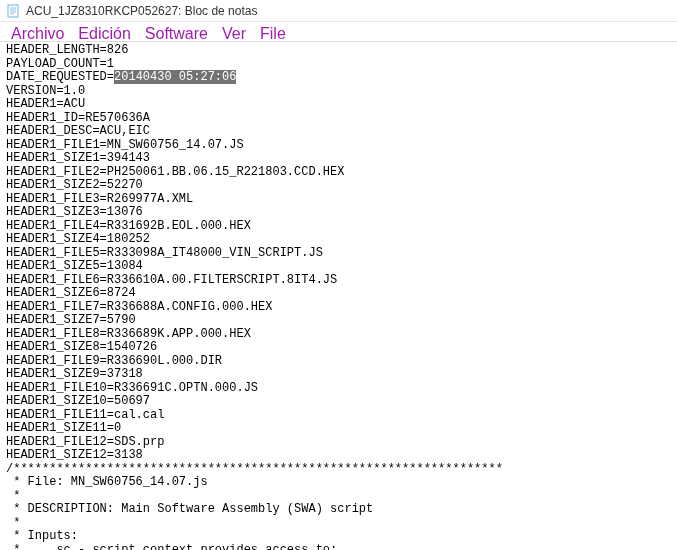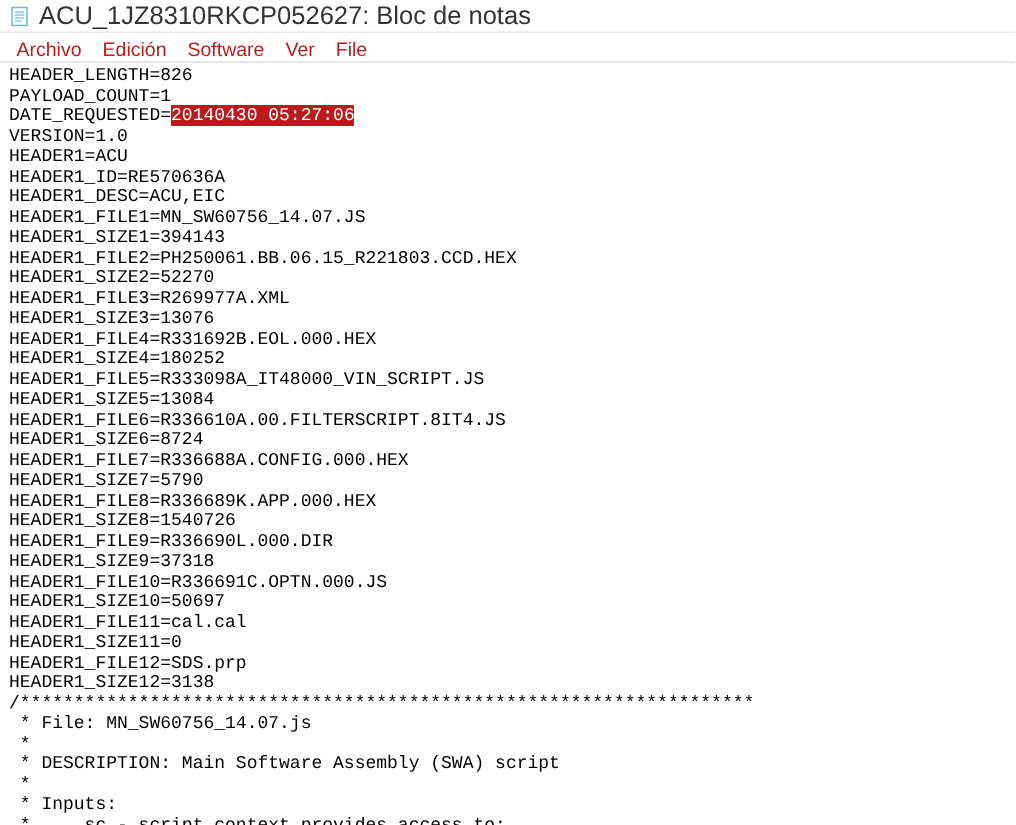--- a/index.html
+++ b/index.html
@@ -19,47 +19,47 @@
   border-bottom: 1px solid #e8e8e8;
   height: 22px;
 }
 .titlebar .icon {
   width: 14px;
   height: 14px;
   margin-right: 6px;
 }
 .titlebar .title {
   color: #333;
-  font-size: 17px;
+  font-size: 12px;
 }
 .menubar {
   display: flex;
   padding: 2px 4px;
   background: #fff;
   border-bottom: 1px solid #ddd;
   height: 20px;
 }
 .menubar .menu-item {
   padding: 1px 7px;
-  color: #b91c1c;
-  font-size: 13px;
+  color: #a21caf;
+  font-size: 16px;
   cursor: default;
 }
 .content {
   padding: 2px 6px;
   font-family: Consolas, "Courier New", monospace;
   font-size: 12px;
   line-height: 13.5px;
   color: #000;
   white-space: pre;
   overflow: hidden;
 }
 .line { display: block; }
 .sel {
-  background: #b91c1c;
+  background: #737373;
   color: #fff;
 }
 </style>
 </head>
 <body>
 
 <div class="titlebar">
   <span class="icon">
     <svg width="14" height="14" viewBox="0 0 14 14">
       <rect x="2" y="1" width="10" height="12" fill="#fff" stroke="#6bb5e8" stroke-width="1"></rect>

